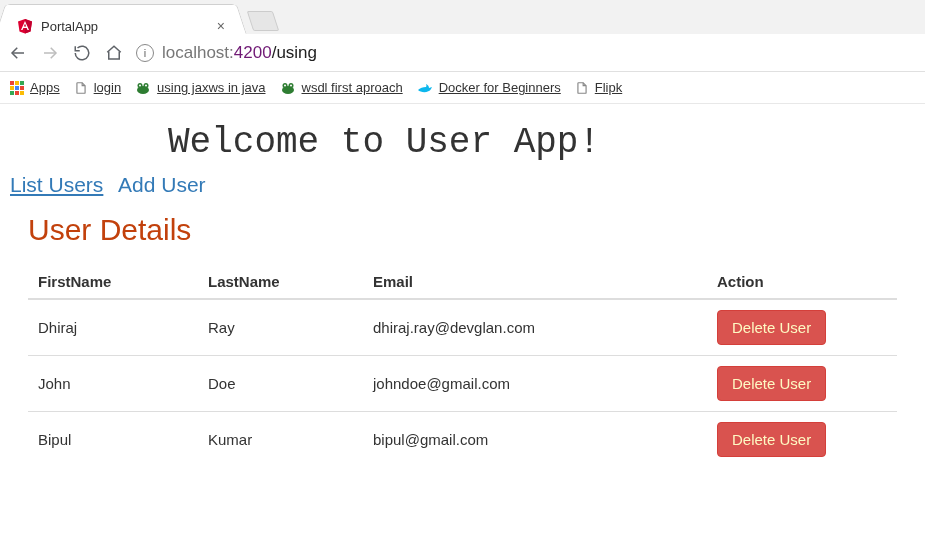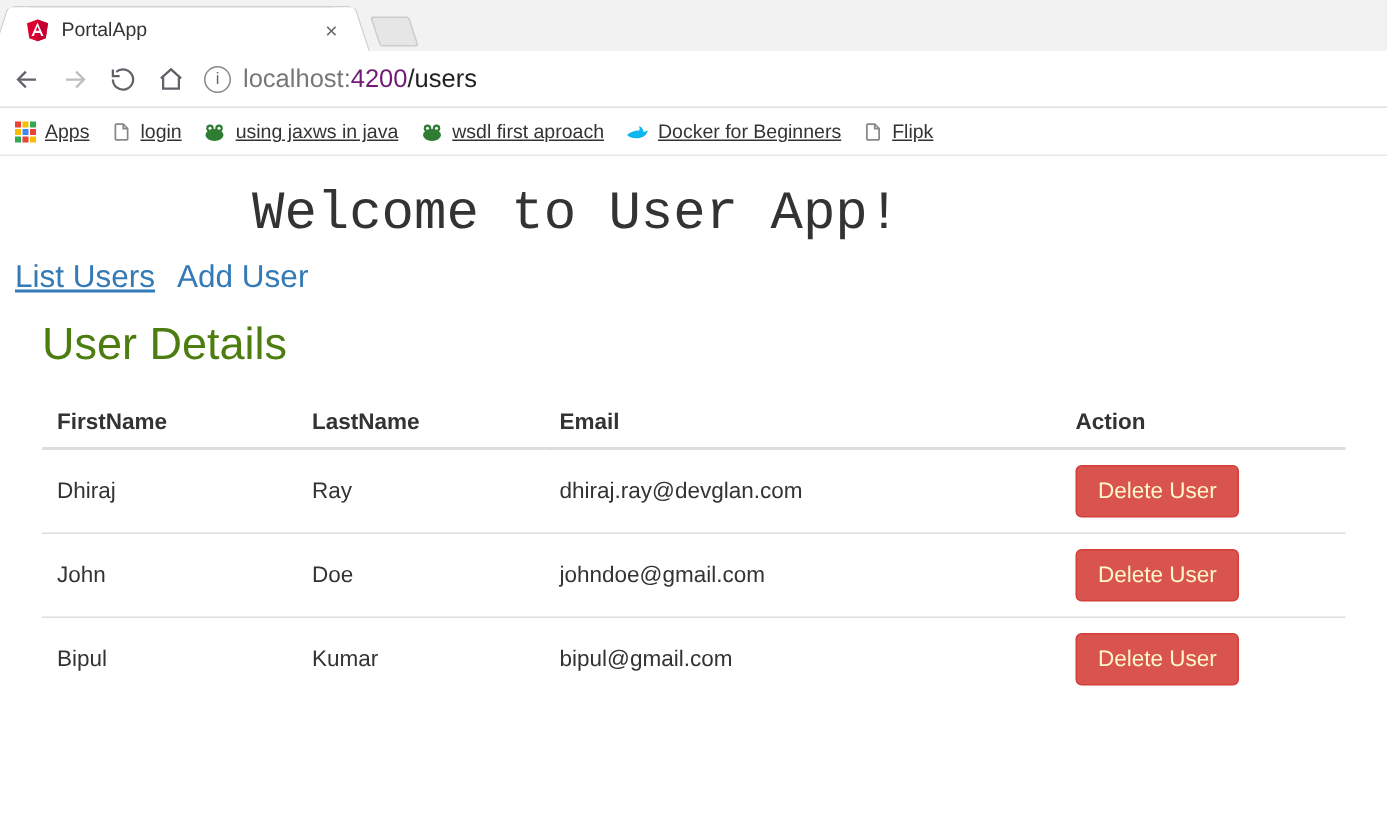--- a/index.html
+++ b/index.html
@@ -1,21 +1,21 @@
 <!DOCTYPE html>
 <html><head>
   <meta charset="utf-8">
   <style>
     * { margin:0; padding:0; box-sizing:border-box; font-family: Arial, Helvetica, sans-serif; }
     body { width:925px; height:550px; background:#fff; overflow:hidden; }
 
     
     .chrome { background:#fff; }
     .tab-strip { height:34px; display:flex; align-items:flex-end; padding-left:6px; background:#f2f2f2; }
-    .tab { display:flex; align-items:center; gap:8px; background:#fff; height:30px; padding:0 10px 0 10px; border-top-left-radius:4px 6px; border-top-right-radius:4px 6px; min-width:230px; border:1px solid #d0d0d0; border-bottom:none; position:relative; }
+    .tab { display:flex; align-items:flex-end; gap:8px; background:#fff; height:30px; padding:0 10px 0 10px; border-top-left-radius:4px 6px; border-top-right-radius:4px 6px; min-width:230px; border:1px solid #d0d0d0; border-bottom:none; position:relative; }
     .tab::before, .tab::after { content:""; position:absolute; top:0; width:14px; height:100%; background:#fff; }
     .tab::before { left:-7px; transform:skewX(-18deg); border-left:1px solid #d0d0d0; border-top-left-radius:3px; }
     .tab::after  { right:-7px; transform:skewX(18deg);  border-right:1px solid #d0d0d0; border-top-right-radius:3px; }
     .tab .favicon { width:16px;height:16px; z-index:1;}
     .tab .title { font-size:13px; color:#333; z-index:1;}
     .tab .close { font-size:14px; color:#666; margin-left:auto; z-index:1; cursor:pointer;}
     .newtab { width:26px; height:20px; margin-left:14px; margin-bottom:3px; background:#e6e6e6; border:1px solid #ccc; transform:skewX(18deg); border-radius:2px; }
 
     .addr-row { display:flex; align-items:center; height:38px; padding:0 8px; gap:12px; border-bottom:1px solid #e0e0e0; }
     .nav-ico { width:20px; height:20px; display:flex; align-items:center; justify-content:center; color:#5f6368; }
@@ -34,21 +34,21 @@
     .apps-icon span:nth-child(7){background:#34a853;} .apps-icon span:nth-child(8){background:#ea4335;} .apps-icon span:nth-child(9){background:#fbbc05;}
     .file-icon{ width:14px;height:16px; }
 
     
     .page { padding:0 8px 8px 8px; }
     .page h1 { font-size:36px; font-weight:400; color:#333; text-align:left; margin:18px 0 10px 160px;font-family:Liberation Mono, monospace; }
     .nav-links { padding:0 2px 10px 2px; font-size:21px; }
     .nav-links a { color:#337ab7; text-decoration:none; margin-right:10px; }
     .nav-links a.active { text-decoration:underline; }
     .content { padding:0 20px; }
-    .content h2 { font-size:30px; font-weight:400; color:#4d7c0f; margin:6px 0 18px 0; }
+    .content h2 { font-size:30px; font-weight:400; color:#c2410c; margin:6px 0 18px 0; }
 
     table { width:100%; border-collapse:collapse; }
     thead th { text-align:left; font-size:15px; font-weight:700; color:#333; padding:8px 10px; border-bottom:2px solid #ddd; }
     tbody td { font-size:15px; color:#333; padding:10px 10px; border-top:1px solid #ddd; vertical-align:middle; }
     .col-fn{width:170px;} .col-ln{width:165px;} .col-em{} .col-ac{width:190px;}
     .btn-danger { background:#d9534f; border:1px solid #d43f3a; color:#fef9c3; font-size:15px; padding:8px 14px; border-radius:4px; cursor:pointer; }
   </style>
 </head>
 <body>
 
@@ -89,21 +89,21 @@
     </span>
     <span class="nav-ico">
       <svg width="18" height="18" viewBox="0 0 24 24" fill="none" stroke="#5f6368" stroke-width="2">
           <path d="M3 11l9-8 9 8"></path>
           <path d="M5 10v10h14V10"></path>
         </svg>
     </span>
     <div class="url-box">
       <span class="info-icon">i</span>
       <span>
-        <span class="url-host-dim">localhost:</span><span class="url-authority">4200</span><span class="url-path">/users</span>
+        <span class="url-host-dim">localhost:</span><span class="url-authority">4200</span><span class="url-path">/using</span>
       </span>
     </div>
   </div>
 
   <div class="bm-row">
     <div class="bm-item">
       <span class="apps-icon">
           <span></span>
           <span></span>
           <span></span>

